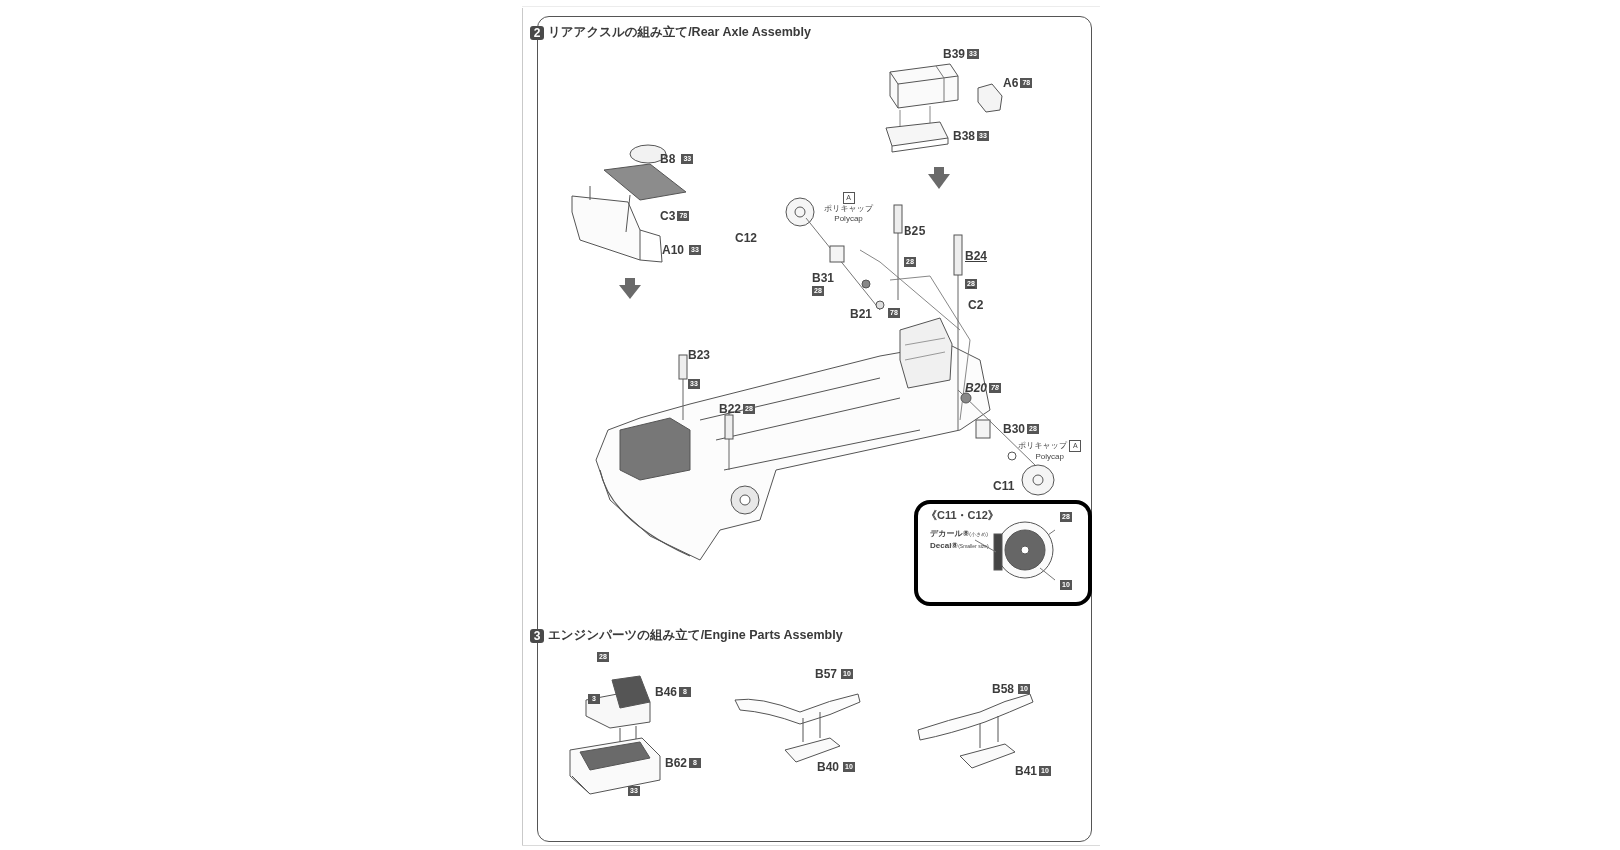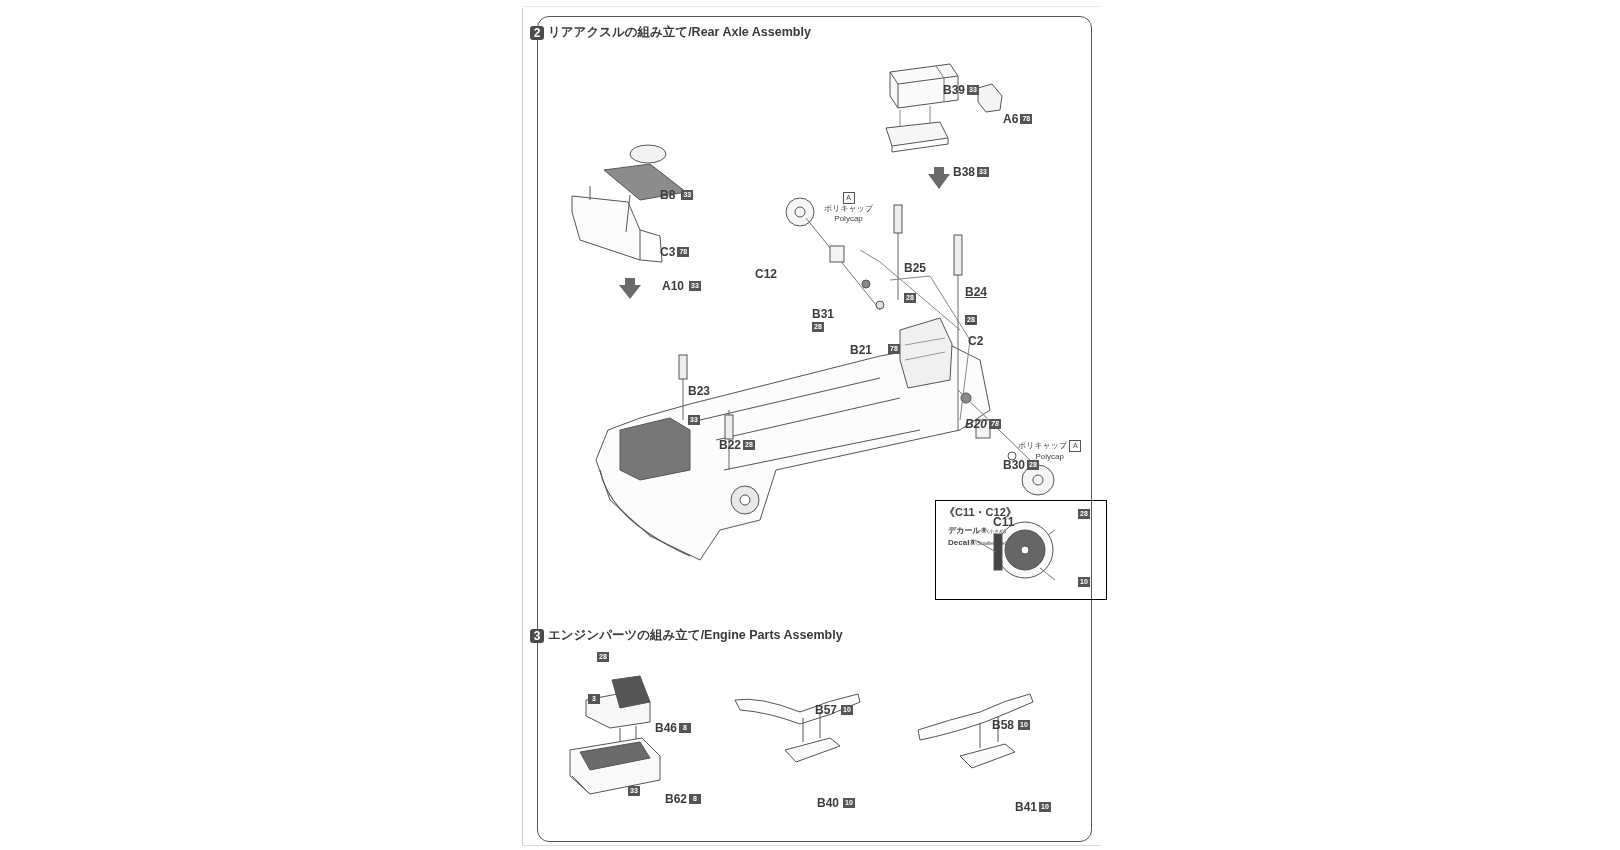--- a/index.html
+++ b/index.html
@@ -3,27 +3,27 @@
 <meta charset="utf-8">
 <style>
   html,body{margin:0;padding:0;}
   body{width:1620px;height:850px;background:#ffffff;position:relative;overflow:hidden;font-family:"Liberation Sans","DejaVu Sans",sans-serif;color:#333;}
   .paper-edge-left{position:absolute;left:522px;top:8px;width:1px;height:838px;background:#c9c9c9;}
   .paper-edge-bottom{position:absolute;left:522px;top:845px;width:578px;height:1px;background:#dadada;}
   .paper-edge-top{position:absolute;left:522px;top:6px;width:578px;height:1px;background:#ececec;}
   .frame{position:absolute;left:537px;top:16px;width:553px;height:824px;border:1.5px solid #555;border-radius:12px;}
   .step-title{position:absolute;font-weight:bold;font-size:12.5px;color:#3a3a3a;white-space:nowrap;display:flex;align-items:center;gap:4px;}
   .step-num{display:inline-block;width:14px;height:14px;background:#4a4a4a;color:#fff;font-size:12px;line-height:14px;text-align:center;border-radius:3px;font-weight:bold;}
-  .lbl{position:absolute;font-weight:bold;font-size:12px;color:#3c3c3c;white-space:nowrap;display:flex;align-items:center;gap:2px;margin-top:36px;}
+  .lbl{position:absolute;font-weight:bold;font-size:12px;color:#3c3c3c;white-space:nowrap;display:flex;align-items:center;gap:2px;}
   .badge{display:inline-block;min-width:10px;height:10px;padding:0 1px;background:#555;color:#fff;font-size:7px;line-height:10px;text-align:center;font-weight:bold;}
   .badge.block{display:block;margin-top:1px;}
   .small{position:absolute;font-size:8px;color:#444;white-space:nowrap;text-align:center;line-height:10px;}
   .outline-badge{display:inline-block;width:10px;height:10px;border:1px solid #555;font-size:7px;line-height:10px;text-align:center;color:#444;}
   svg.drawing{position:absolute;left:0;top:0;width:1620px;height:850px;pointer-events:none;}
-  .inset{position:absolute;left:935px;top:500px;width:170px;height:98px;border:1px solid #000000;border-radius:0;}
+  .inset{position:absolute;left:914px;top:500px;width:170px;height:98px;border:4px solid #000000;border-radius:16px;}
   .inset-title{position:absolute;left:8px;top:4px;font-weight:bold;font-size:11px;color:#444;}
   .inset-decal{position:absolute;left:12px;top:24px;font-size:8px;font-weight:bold;color:#444;line-height:11px;}
   .inset-decal small{font-size:5px;font-weight:normal;}
 </style>
 </head>
 <body>
 
 <div class="paper-edge-top"></div>
 <div class="paper-edge-left"></div>
 <div class="paper-edge-bottom"></div>
@@ -154,31 +154,31 @@
     <span class="badge" style="margin-left:4px">33</span>
   </div>
 <div class="lbl" style="left:660px;top:209px;">
     <span>C3</span>
     <span class="badge">78</span>
   </div>
 <div class="lbl" style="left:662px;top:243px;">
     <span>A10</span>
     <span class="badge" style="margin-left:3px">33</span>
   </div>
-<div class="lbl" style="left:755px;top:231px;">
+<div class="lbl" style="left:735px;top:231px;">
     <span>C12</span>
   </div>
 
 <div class="small" style="left:824px;top:192px;">
   <span class="outline-badge">A</span><br>
   <span>ポリキャップ</span><br>
   <span>Polycap</span>
 </div>
 
-<div class="lbl" style="left:904px;top:225px;flex-direction:column;align-items:flex-start;gap:17px;">
+<div class="lbl" style="left:904px;top:225px;flex-direction:column;align-items:flex-start;gap:17px;font-family:Liberation Mono, monospace;">
     <span>B25</span>
     <span class="badge block">28</span>
   </div>
 <div class="lbl" style="left:965px;top:249px;flex-direction:column;align-items:flex-start;gap:15px;text-decoration:underline;">
     <span>B24</span>
     <span class="badge block">28</span>
   </div>
 <div class="lbl" style="left:968px;top:298px;">
     <span>C2</span>
   </div>

